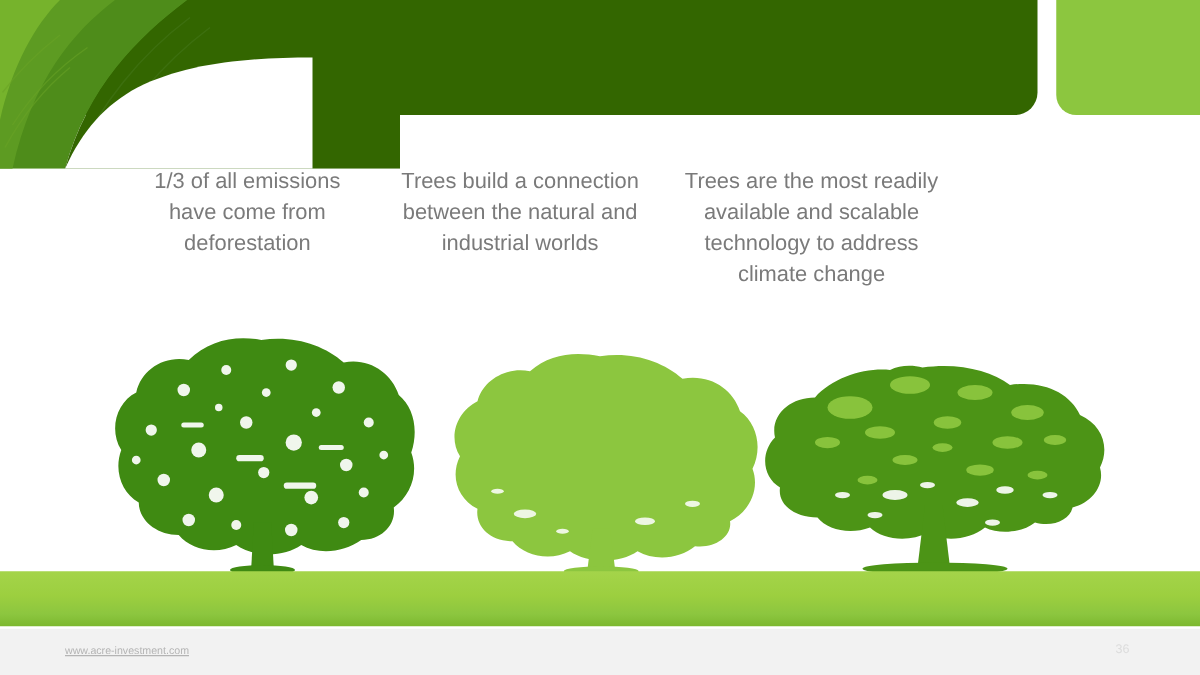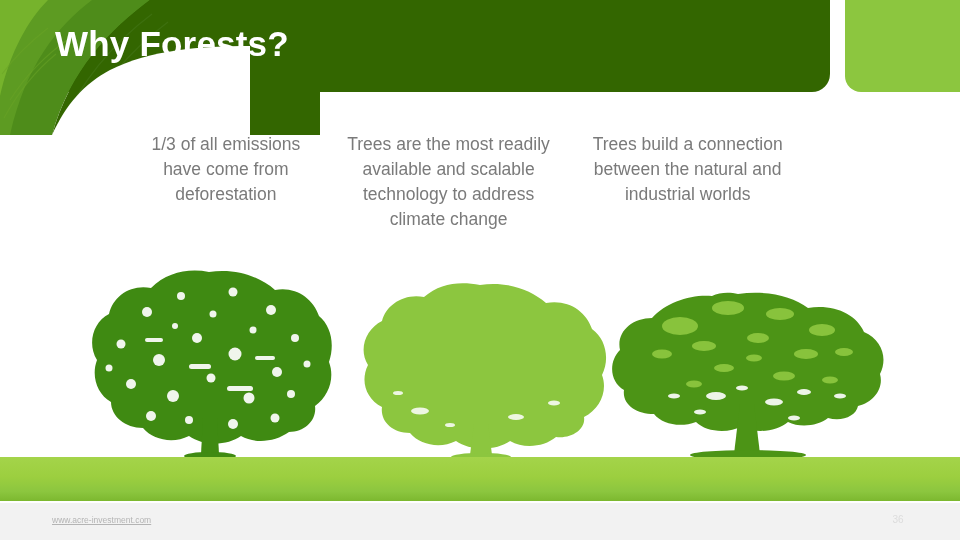--- a/index.html
+++ b/index.html
@@ -58,21 +58,20 @@
     white-space: nowrap;
   }
 
   
   .columns {
     position: absolute;
     left: 0;
     top: 132px;
     width: 760px;
     display: flex;
-    padding-left: 28px;
   }
   .column {
     display: flex;
     flex-direction: column;
     align-items: center;
   }
   .col-1 { width: 215px; margin-left: 108px; }
   .col-2 { width: 265px; margin-left: 22px; }
   .col-3 { width: 240px; margin-left: 28px; }
 
@@ -148,31 +147,30 @@
       <g stroke="#47791d" stroke-width="1.2" opacity="0.5" fill="none">
         <path d="M60,128 C80,84 112,44 152,14"></path>
         <path d="M74,134 C96,92 128,52 168,22"></path>
       </g>
       <path d="M52,135 C66,104 84,84 110,70 C150,50 200,46 250,46 L250,135 Z" fill="#ffffff"></path>
     </svg>
   </div>
 
   <div class="corner-block"></div>
 
-  <div class="slide-title">Why Forests?</div>
 
   <div class="columns">
     <div class="column col-1">
       <div class="col-text">1/3 of all emissions have come from deforestation</div>
     </div>
+    <div class="column col-3">
+      <div class="col-text">Trees build a connection between the natural and industrial worlds</div>
+    </div>
     <div class="column col-2">
       <div class="col-text">Trees are the most readily available and scalable technology to address climate change</div>
-    </div>
-    <div class="column col-3">
-      <div class="col-text">Trees build a connection between the natural and industrial worlds</div>
     </div>
   </div>
 
   <div class="tree" id="tree-1">
     <svg width="250" height="192" viewBox="0 0 250 192" xmlns="http://www.w3.org/2000/svg">
       <g fill="#3f8a12">
         <path d="M124,4 C150,0 174,8 190,22 C210,18 228,30 234,48 C246,58 250,76 244,94
                  C250,110 244,128 230,138 C232,152 220,164 204,164 C190,174 170,176 156,168
                  C142,178 118,178 104,168 C88,176 68,172 58,160 C40,160 26,148 26,134
                  C12,126 6,108 12,92 C2,76 8,54 24,46 C28,28 46,16 66,20 C82,4 104,0 124,4 Z"></path>

